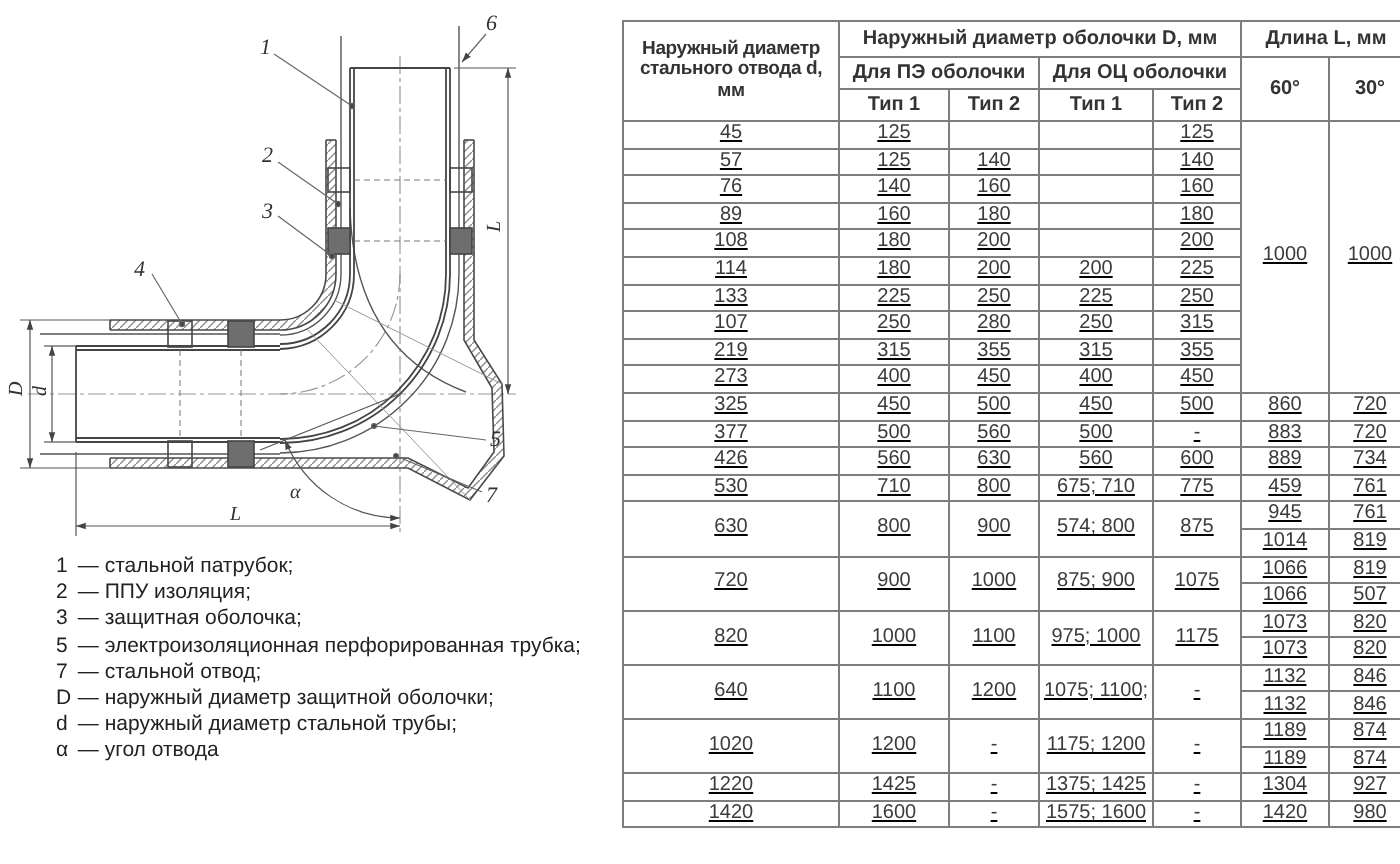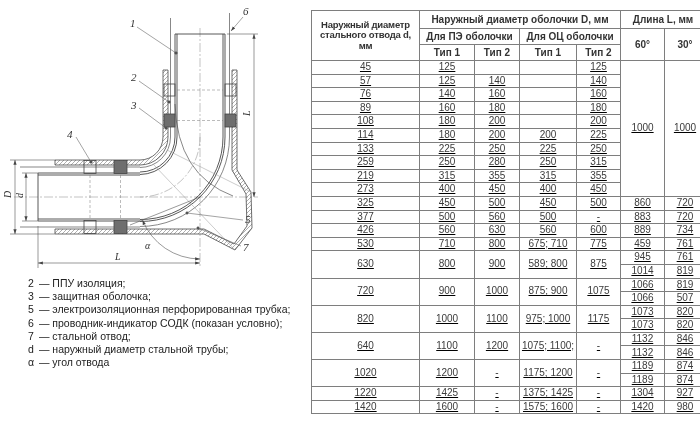--- a/index.html
+++ b/index.html
@@ -152,25 +152,26 @@
     <text class="callout" x="130" y="27">1</text>
     <text class="callout" x="131" y="81">2</text>
     <text class="callout" x="131" y="109">3</text>
     <text class="callout" x="67" y="138">4</text>
     <text class="callout" x="245" y="223">5</text>
     <text class="callout" x="243" y="15">6</text>
     <text class="callout" x="243" y="251">7</text>
   </svg>
 
   <div class="legend">
+      <div><span class="lk">1</span><span class="ld"> — </span><span class="lt">стальной патрубок;</span></div>
       <div><span class="lk">2</span><span class="ld"> — </span><span class="lt">ППУ изоляция;</span></div>
       <div><span class="lk">3</span><span class="ld"> — </span><span class="lt">защитная оболочка;</span></div>
       <div><span class="lk">5</span><span class="ld"> — </span><span class="lt">электроизоляционная перфорированная трубка;</span></div>
-      <div><span class="lk">6</span><span class="ld"> — </span><span class="lt">проводник-индикатор СОДК (показан условно);</span></div>
       <div><span class="lk">7</span><span class="ld"> — </span><span class="lt">стальной отвод;</span></div>
+      <div><span class="lk">D</span><span class="ld"> — </span><span class="lt">наружный диаметр защитной оболочки;</span></div>
       <div><span class="lk">d</span><span class="ld"> — </span><span class="lt">наружный диаметр стальной трубы;</span></div>
       <div><span class="lk">α</span><span class="ld"> — </span><span class="lt">угол отвода</span></div>
     </div>
 
   <table class="spec">
     <colgroup>
         <col style="width: 108px;">
         <col style="width: 55px;">
         <col style="width: 45px;">
         <col style="width: 57px;">
@@ -243,21 +244,21 @@
           <td>225</td>
         </tr>
         <tr>
           <td>133</td>
           <td>225</td>
           <td>250</td>
           <td>225</td>
           <td>250</td>
         </tr>
         <tr>
-          <td>259</td>
+          <td>107</td>
           <td>250</td>
           <td>280</td>
           <td>250</td>
           <td>315</td>
         </tr>
         <tr>
           <td>219</td>
           <td>315</td>
           <td>355</td>
           <td>315</td>
@@ -303,21 +304,21 @@
           <td>800</td>
           <td>675; 710</td>
           <td>775</td>
           <td>459</td>
           <td>761</td>
         </tr>
         <tr>
           <td rowspan="2">630</td>
           <td rowspan="2">800</td>
           <td rowspan="2">900</td>
-          <td rowspan="2">589; 800</td>
+          <td rowspan="2">574; 800</td>
           <td rowspan="2">875</td>
           <td>945</td>
           <td>761</td>
         </tr>
         <tr>
           <td>1014</td>
           <td>819</td>
         </tr>
         <tr>
           <td rowspan="2">720</td>

